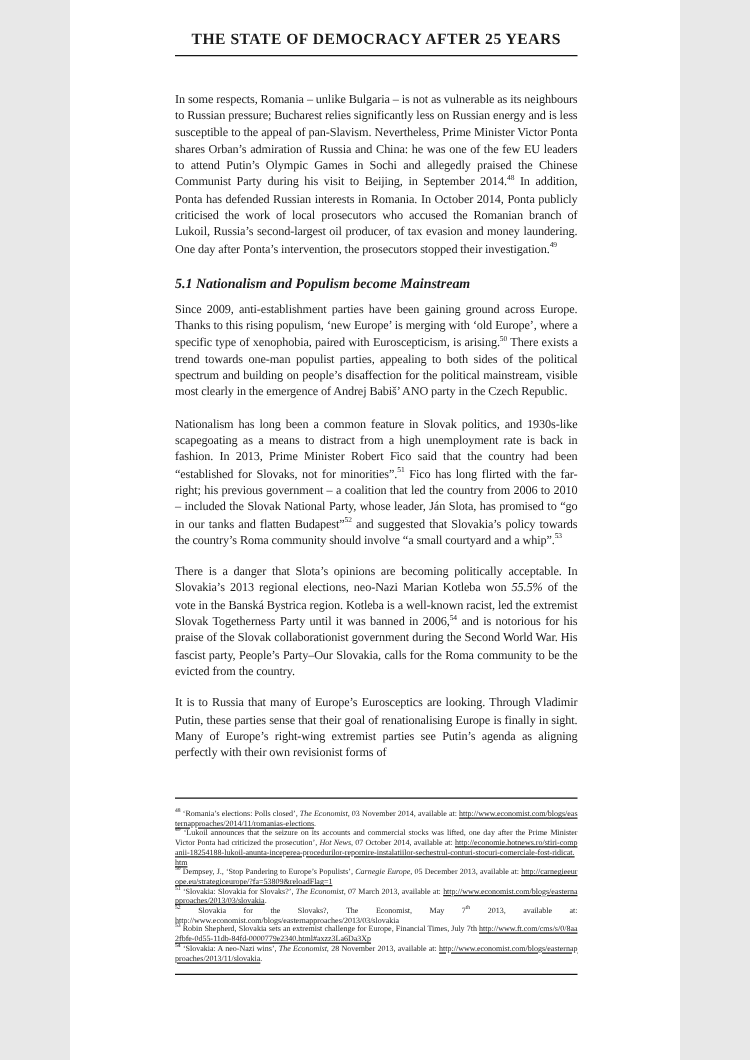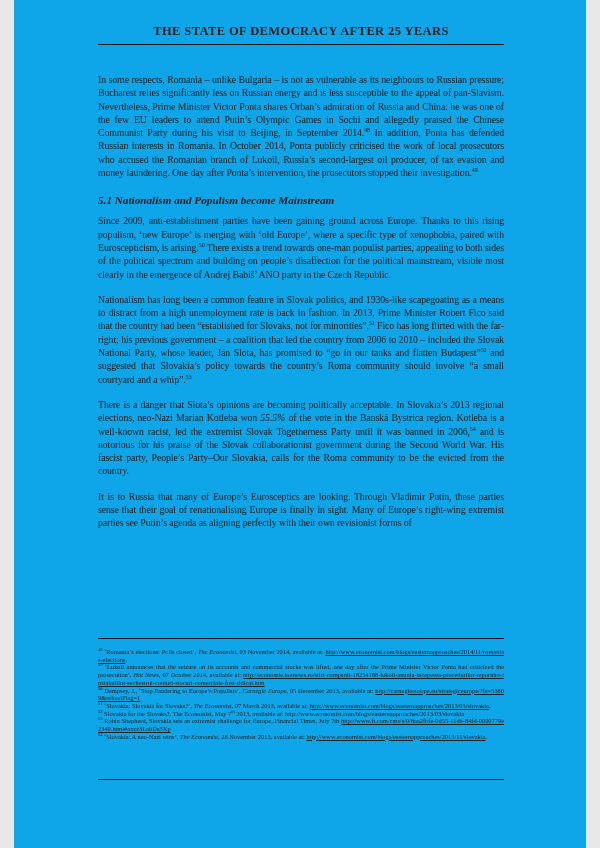--- a/index.html
+++ b/index.html
@@ -1,20 +1,20 @@
 <!DOCTYPE html>
 <html><head>
 <meta charset="utf-8">
 <style>
   html,body{margin:0;padding:0;background:#e8e8e8;}
   .page{
     position:relative;
-    width:572px;height:848px;
+    width:488px;height:848px;
     margin:0 auto;
-    background:#0ea5e9;
+    background:#ffffff;
     box-sizing:border-box;
     padding:24px 82px 0 84px;
     font-family:"Liberation Serif", serif;
     color:#1b1b1b;
     overflow:hidden;
   }
   .header-title{
     text-align:center;
     font-weight:bold;
     font-size:12.5px;

